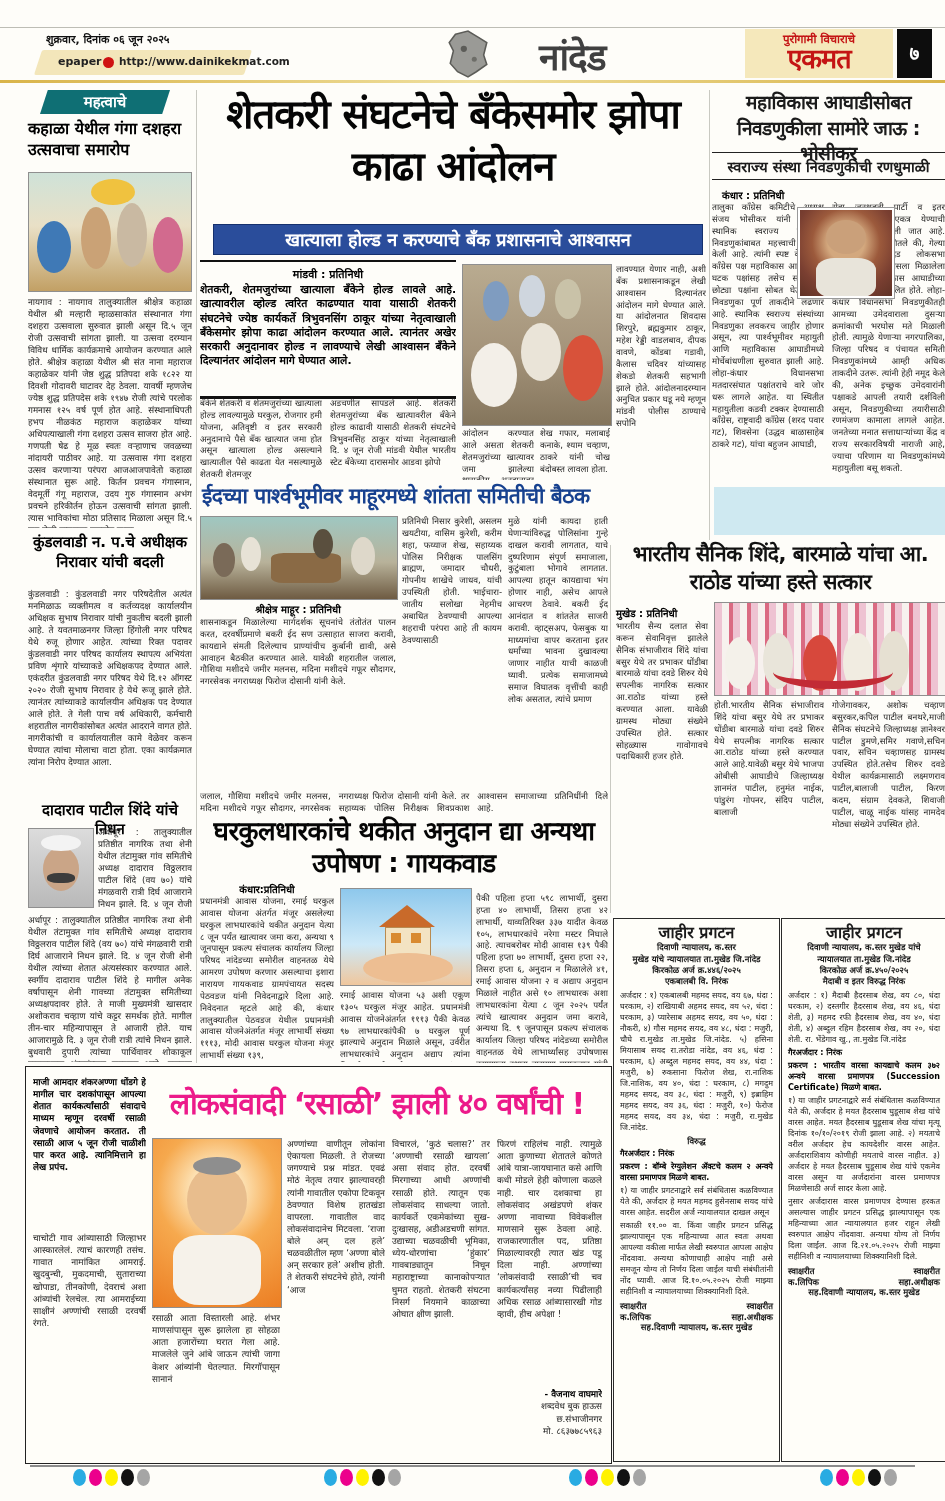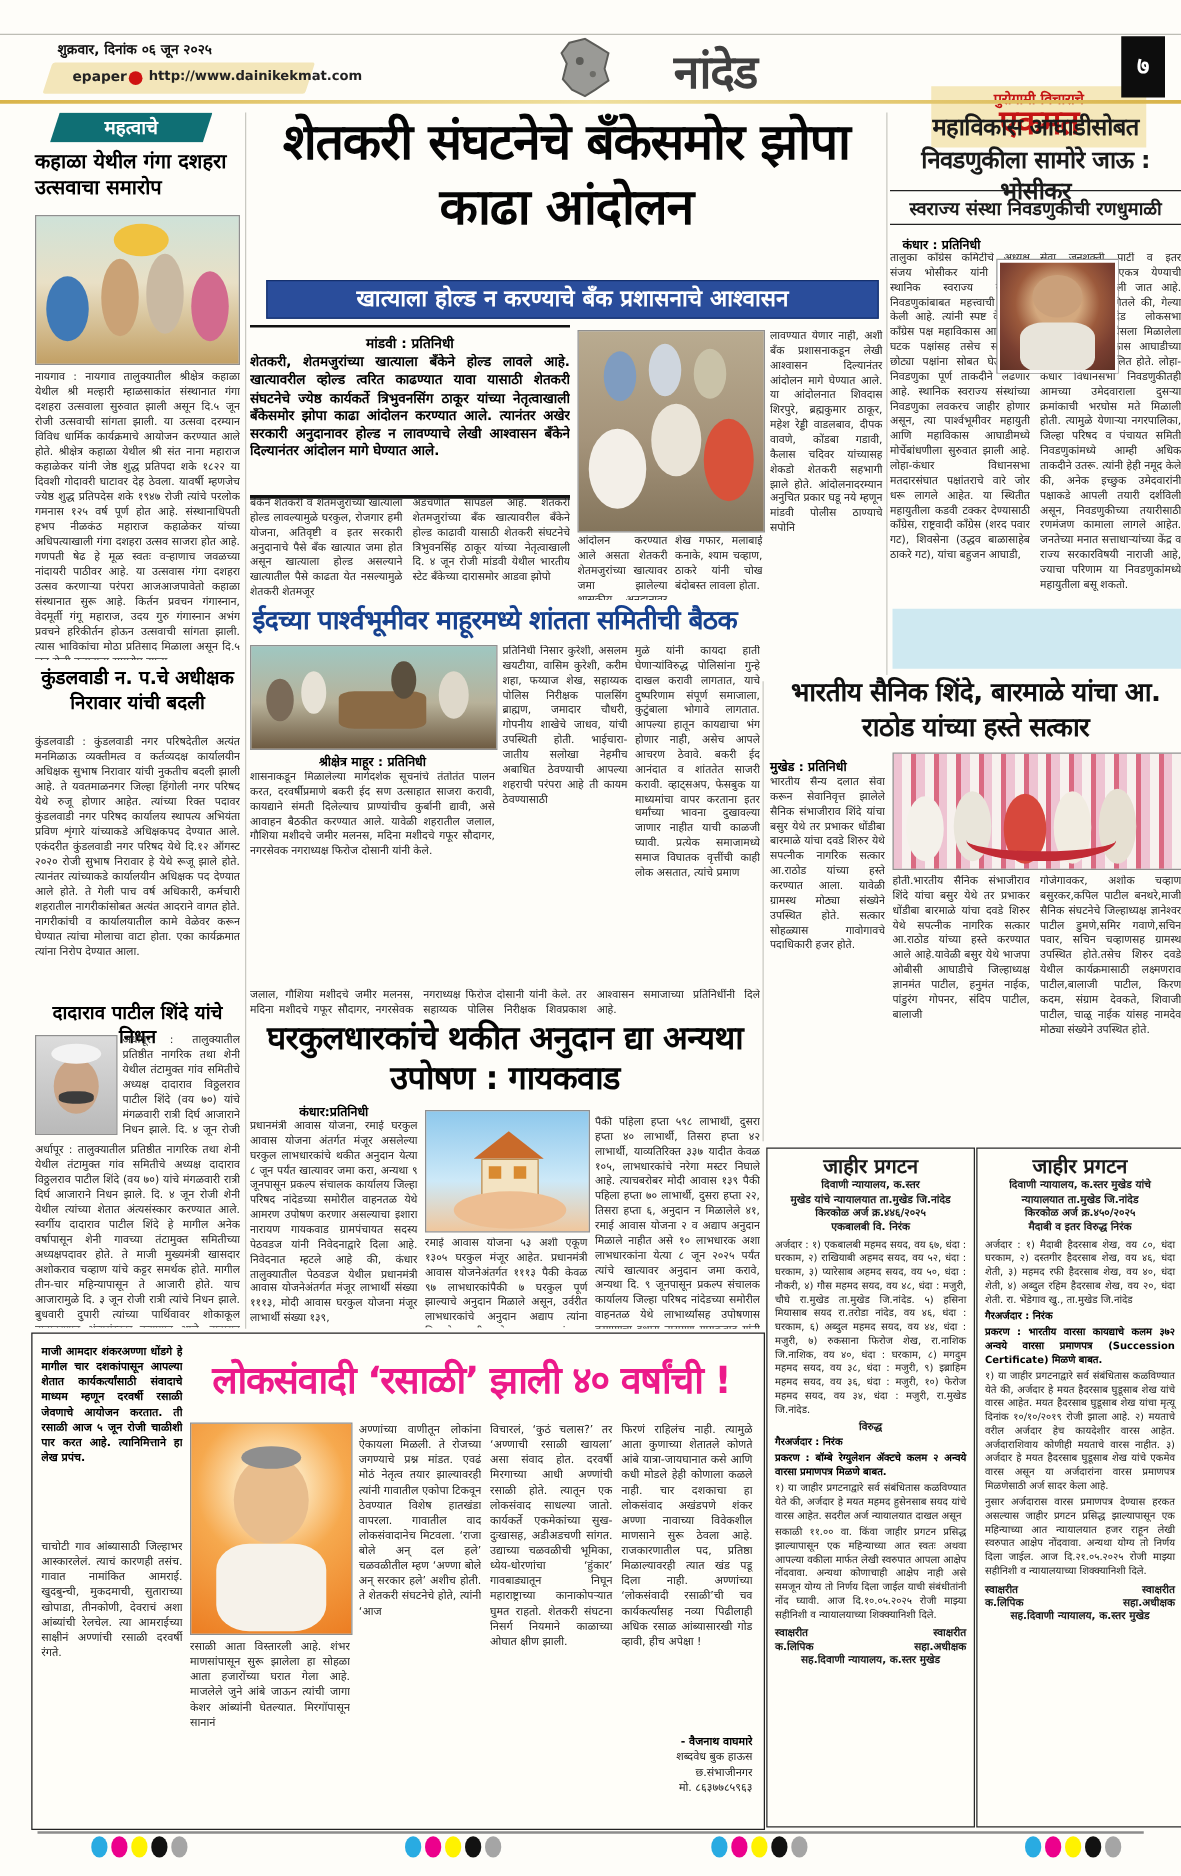--- a/index.html
+++ b/index.html
@@ -36,21 +36,21 @@
   <div class="abs blob" style="left:103px;top:57px;width:11px;height:11px;background:#cf1212;"></div>
   <div class="abs" style="left:119px;top:55px;font-size:10.5px;font-weight:700;color:#222;">http://www.dainikekmat.com</div>
 
   <svg class="abs" viewBox="0 0 40 46" style="left:447px;top:30px;width:42px;height:48px;">
     <path d="M8 4 L20 1 L30 7 L38 12 L35 24 L38 33 L28 40 L20 45 L10 40 L3 32 L6 20 L2 12 Z" fill="#9a9a96" stroke="#5c5c58" stroke-width="1.5"></path>
     <circle cx="16" cy="18" r="3" fill="#5c5c58"></circle>
       <circle cx="26" cy="28" r="2.4" fill="#6d6d68"></circle>
   </svg>
   <div class="abs" style="left:494px;top:30px;font-size:37px;font-weight:800;letter-spacing:-1px;color:#404040;margin-left:45px;">नांदेड</div>
 
-  <div class="abs" style="left:745px;top:29px;width:172px;height:49px;background:#f5e8bb;text-align:center;margin-top:40px;">
+  <div class="abs" style="left:745px;top:29px;width:148px;height:49px;background:#f5e8bb;text-align:center;">
     <div style="font-size:11.5px;font-weight:800;color:#c41414;margin-top:2px;">पुरोगामी विचाराचे</div>
     <div style="font-size:27px;font-weight:800;color:#c41414;line-height:1;margin-top:-1px;letter-spacing:-1px;">एकमत</div>
   </div>
   <div class="abs" style="left:897px;top:29px;width:35px;height:49px;background:#0d0d0d;color:#fff;text-align:center;">
     <span style="font-size:19px;font-weight:700;line-height:49px;">७</span>
   </div>
   <div class="abs" style="left:0;top:80px;width:945px;height:3px;background:linear-gradient(90deg,#d9b44a,#efdf9e,#d9b44a);"></div>
 
   <div class="vrule" style="left:196px;top:90px;height:973px;"></div>
   <div class="vrule" style="left:709px;top:90px;height:450px;"></div>

